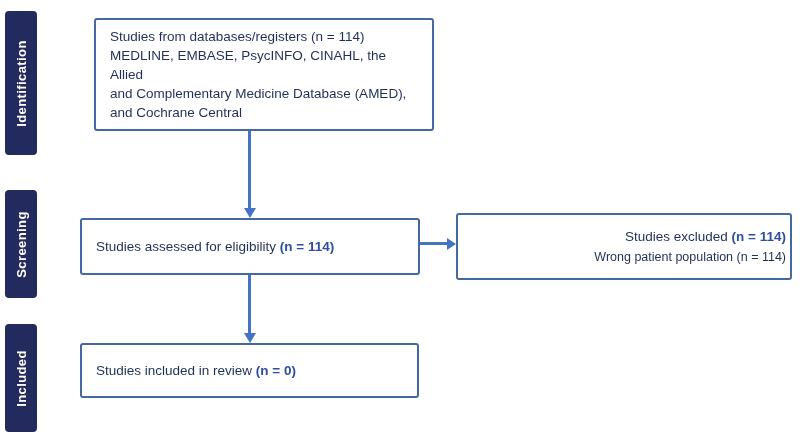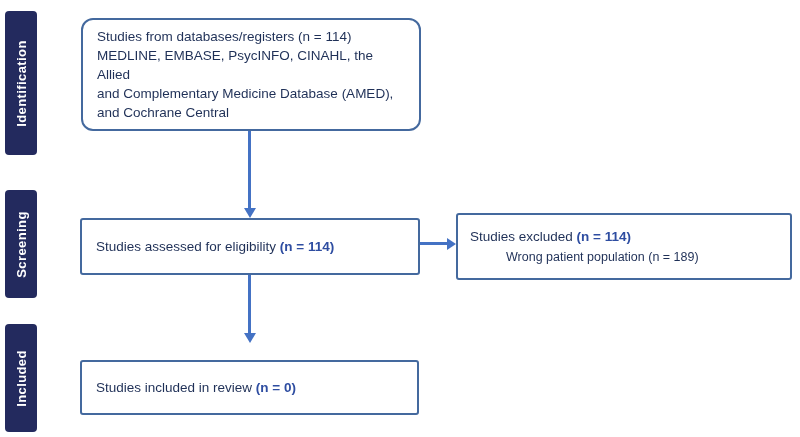--- a/index.html
+++ b/index.html
@@ -50,39 +50,38 @@
     background: #ffffff;
     border: 2px solid var(--steel);
     border-radius: 3px;
     color: var(--ink);
     font-size: 13.5px;
     display: flex;
     flex-direction: column;
     justify-content: center;
   }
   .box-databases {
-    left: 81px; top: 18px; width: 340px; height: 113px;
+    left: 94px; top: 18px; width: 340px; height: 113px;
     padding: 6px 12px 6px 14px;
     line-height: 19px;
     white-space: pre-line;
-    border-radius: 12px;
   }
   .box-assessed {
     left: 80px; top: 218px; width: 340px; height: 57px;
     padding: 0 0 0 14px;
   }
   .box-excluded {
     left: 456px; top: 213px; width: 336px; height: 67px;
     padding: 4px 4px 4px 12px;
     line-height: 20px;
+    text-align: right;
   }
   .box-included {
     left: 80px; top: 343px; width: 339px; height: 55px;
     padding: 0 10px 0 14px;
-    margin-top: 17px;
   }
   .count { font-weight: 700; color: var(--accent); }
   .reason-line { font-size: 12.5px; padding-left: 36px; }
 
   
   .vline {
     position: absolute;
     width: 3px;
     background: var(--arrow);
   }
@@ -139,21 +138,21 @@
 
   <div class="flow-box box-assessed">
     <div><span>Studies assessed for eligibility </span><span class="count">(n = 114)</span></div>
   </div>
 
   <div class="hline h1-line"></div>
   <div class="head-right h1-head"></div>
 
   <div class="flow-box box-excluded">
     <div><span>Studies excluded </span><span class="count">(n = 114)</span></div>
-    <div class="reason-line">Wrong patient population (n = 189)</div>
+    <div class="reason-line">Wrong patient population (n = 114)</div>
   </div>
 
   <div class="vline v2-line"></div>
   <div class="head-down v2-head"></div>
 
   <div class="flow-box box-included">
     <div><span>Studies included in review </span><span class="count">(n = 0)</span></div>
   </div>
 
 </div>

